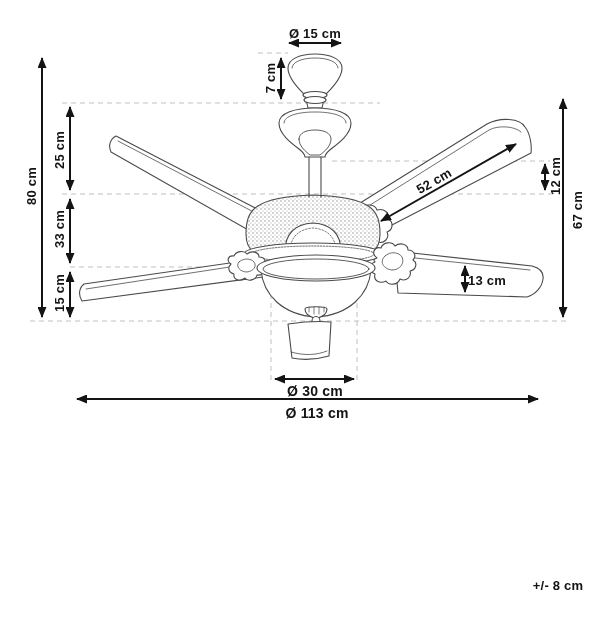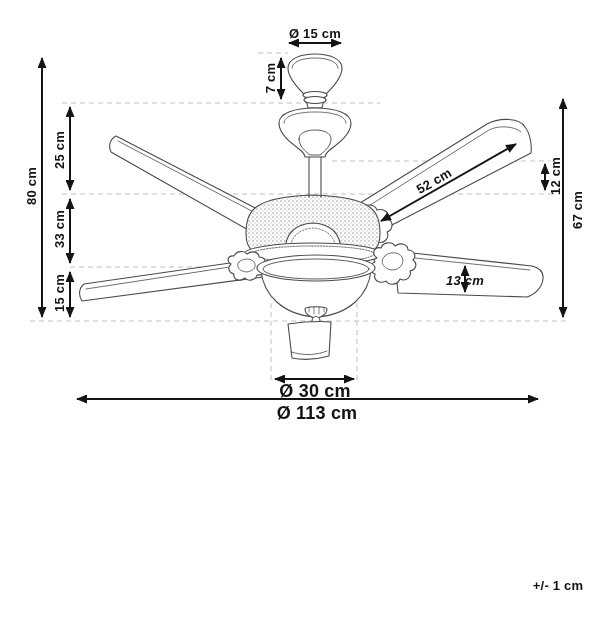--- a/index.html
+++ b/index.html
@@ -16,21 +16,21 @@
     position:absolute;
     transform:translate(-50%,-50%);
     font-weight:700;
     font-size:13px;
     color:#131313;
     letter-spacing:.2px;
     white-space:nowrap;
   }
   .rot90{transform:translate(-50%,-50%) rotate(-90deg);}
   .rot30{transform:translate(-50%,-50%) rotate(-30deg);}
-  .big{font-size:18px;}
+  .big{font-size:14px;}
 </style>
 </head>
 <body>
 
 <div id="canvas">
 
   <svg width="608" height="619" viewBox="0 0 608 619">
     <defs>
       <marker id="ah" markerUnits="userSpaceOnUse" markerWidth="11" markerHeight="9" refX="10" refY="4.5" orient="auto-start-reverse">
         <path d="M0,0 L11,4.5 L0,9 Z" fill="#141414"></path>
@@ -152,18 +152,18 @@
 
   <div class="dim-label" style="left:315px;top:33px;">Ø 15 cm</div>
   <div class="dim-label rot90" style="left:270px;top:78px;">7 cm</div>
   <div class="dim-label rot90" style="left:31px;top:186px;">80 cm</div>
   <div class="dim-label rot90" style="left:59px;top:150px;">25 cm</div>
   <div class="dim-label rot90" style="left:59px;top:229px;">33 cm</div>
   <div class="dim-label rot90" style="left:59px;top:293px;">15 cm</div>
   <div class="dim-label rot30" style="left:434px;top:181px;">52 cm</div>
   <div class="dim-label rot90" style="left:555px;top:176px;">12 cm</div>
   <div class="dim-label rot90" style="left:577px;top:210px;">67 cm</div>
-  <div class="dim-label" style="left:465px;top:280px;font-style:italic;">13 cm</div>
+  <div class="dim-label" style="left:487px;top:280px;">13 cm</div>
   <div class="dim-label big" style="left:315px;top:391px;">Ø 30 cm</div>
   <div class="dim-label big" style="left:317px;top:413px;">Ø 113 cm</div>
-  <div class="dim-label" style="left:558px;top:585px;">+/- 1 cm</div>
+  <div class="dim-label" style="left:558px;top:585px;">+/- 8 cm</div>
 
 </div>
 
 </body></html>

